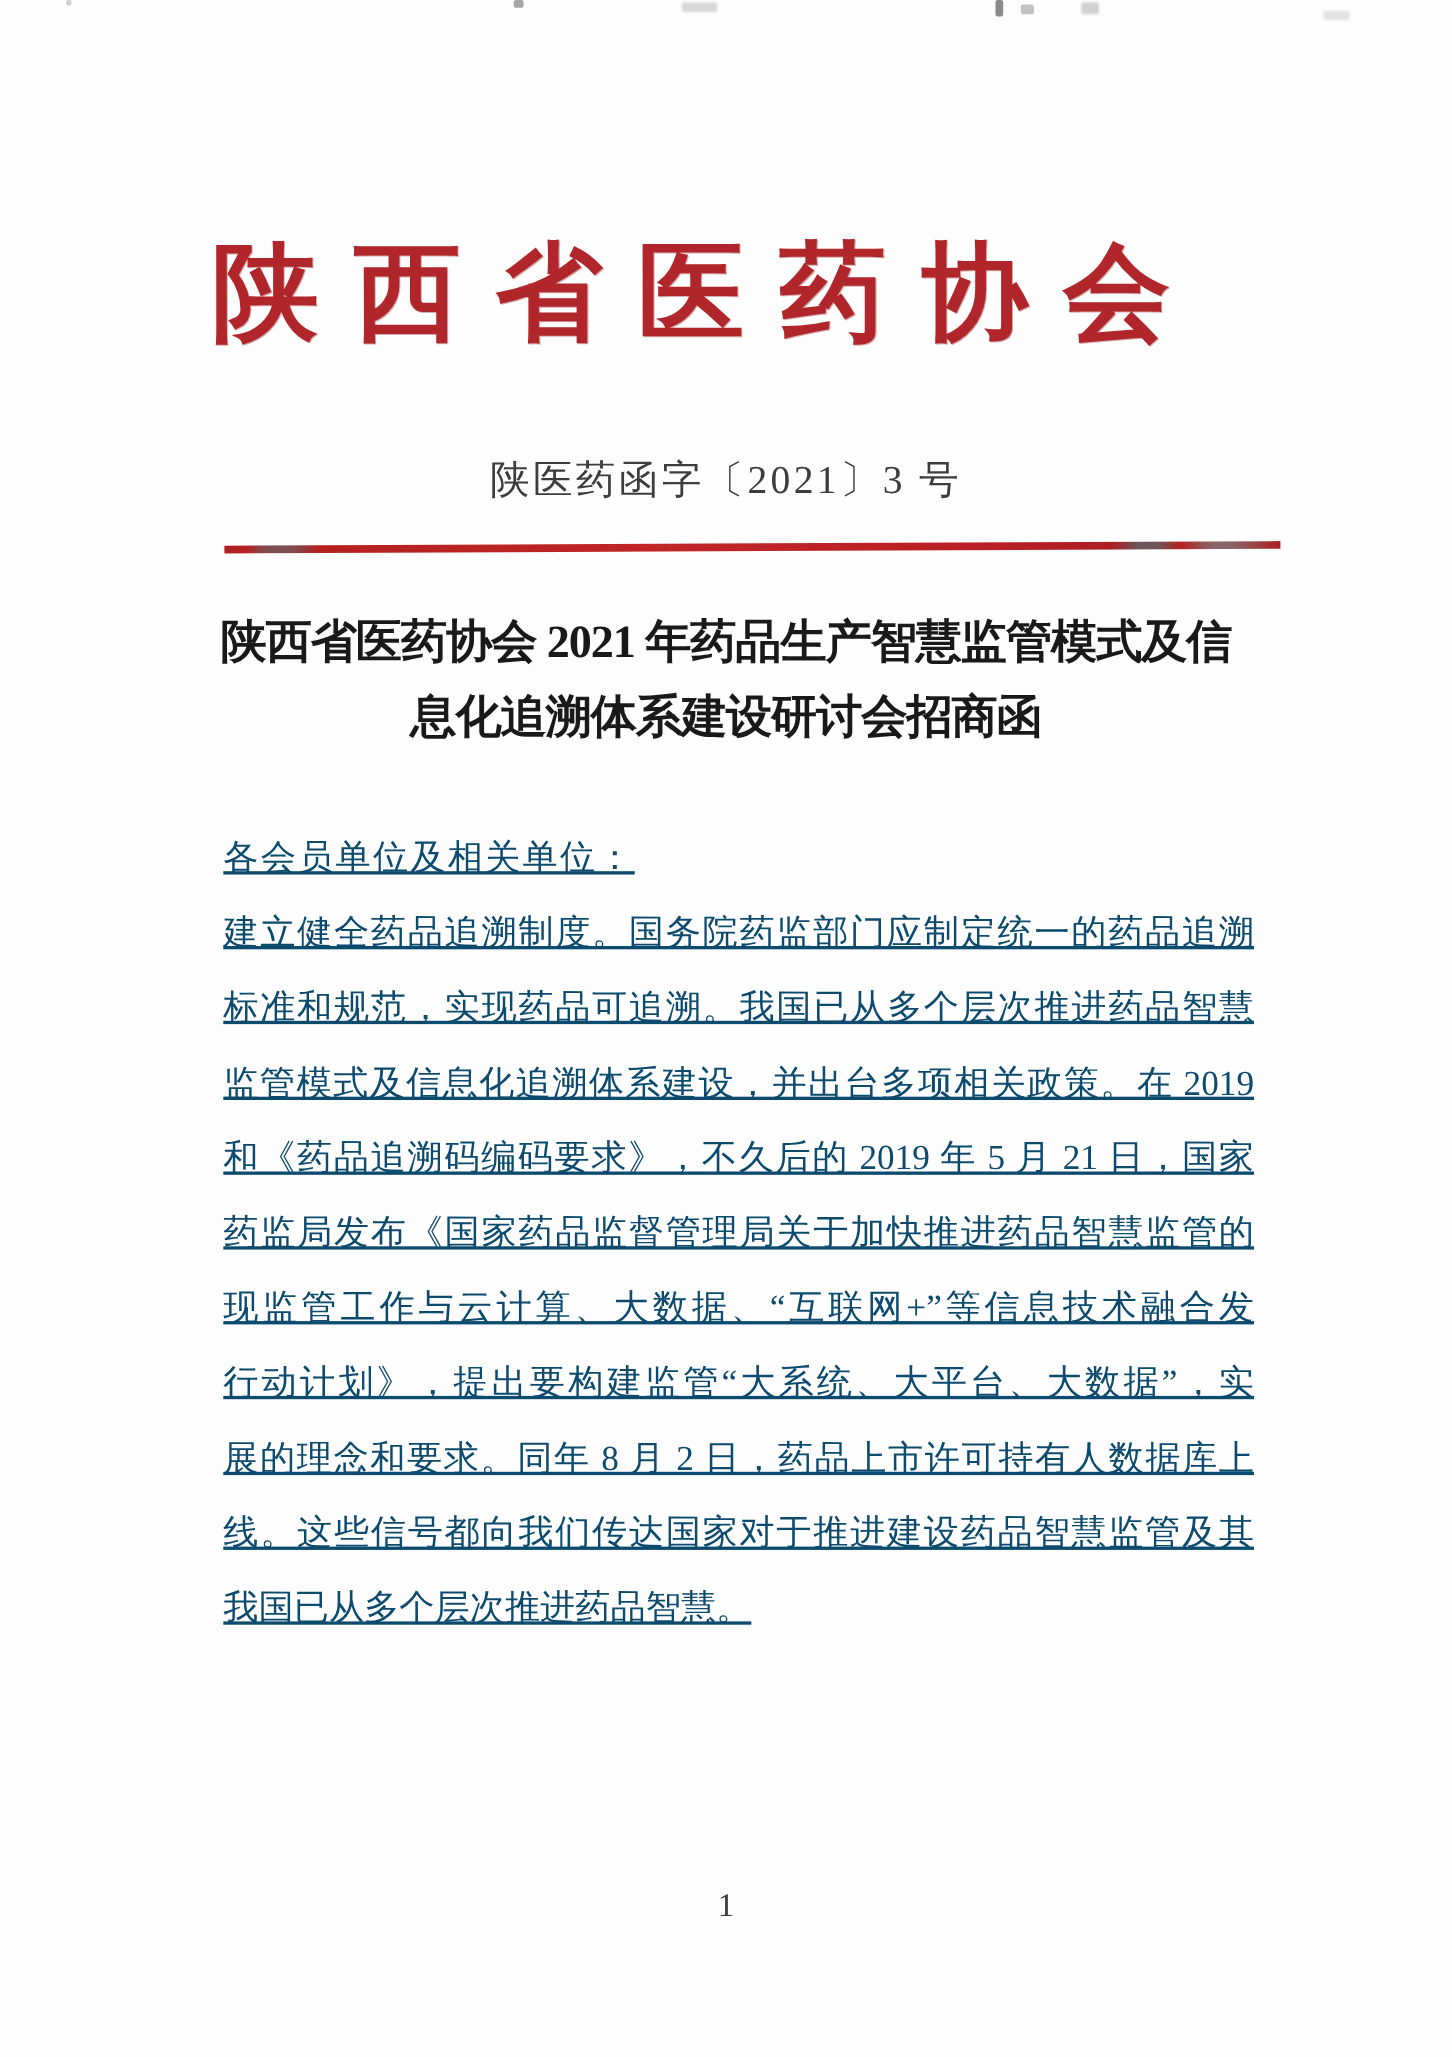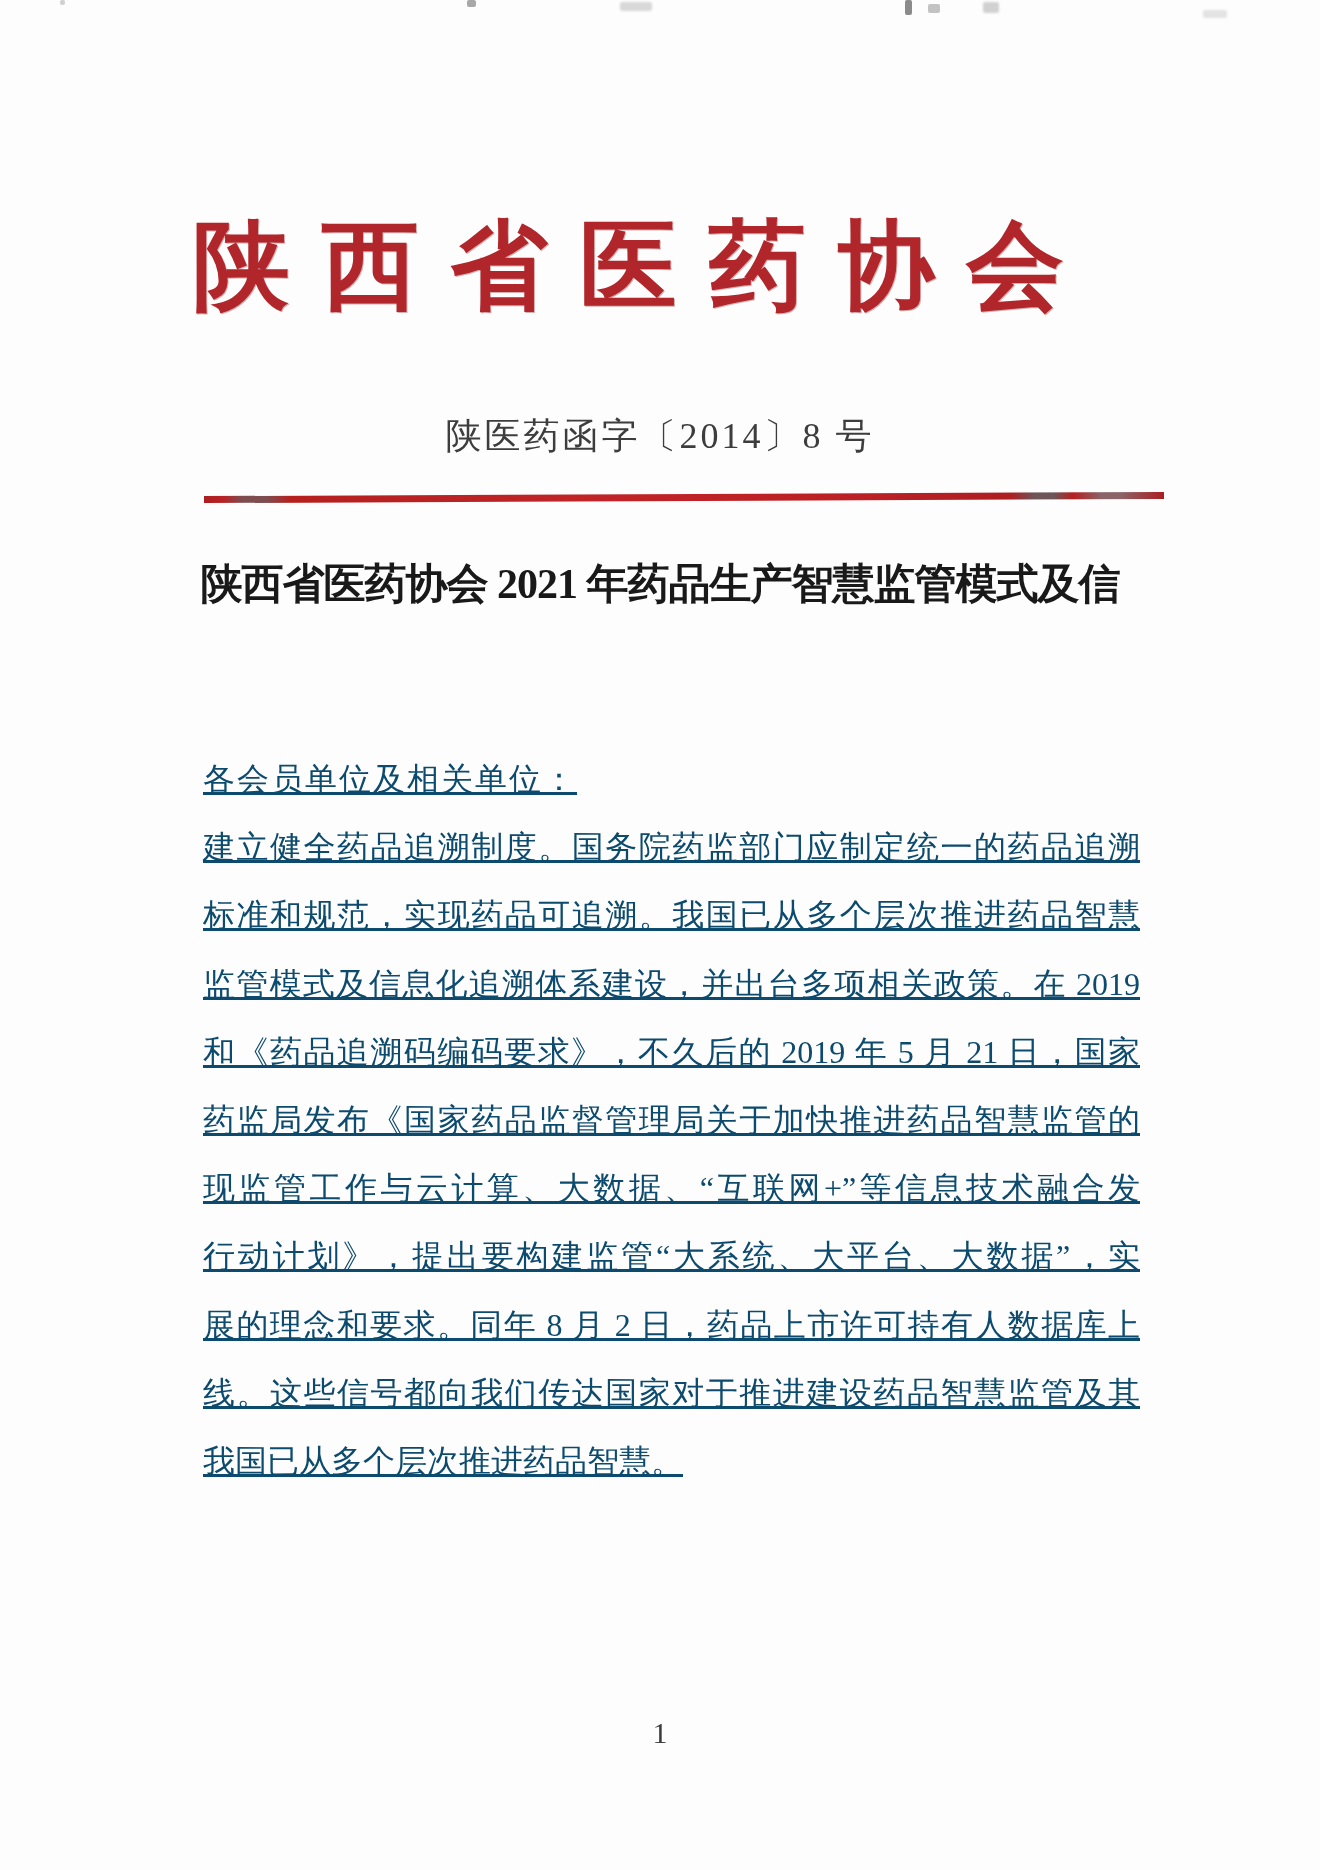--- a/index.html
+++ b/index.html
@@ -128,26 +128,27 @@
   <span class="noise n1"></span>
   <span class="noise n2"></span>
   <span class="noise n3"></span>
   <span class="noise n4"></span>
   <span class="noise n5"></span>
   <span class="noise n6"></span>
   <span class="noise n7"></span>
 
   <h1 class="org-name">陕西省医药协会</h1>
 
-  <div class="doc-number">陕医药函字〔2014〕8 号</div>
+  <div class="doc-number">陕医药函字〔2021〕3 号</div>
 
   <div class="red-rule"></div>
 
   <h2 class="doc-title">
     <span class="tl">陕西省医药协会 2021 年药品生产智慧监管模式及信</span>
+    <span class="tl">息化追溯体系建设研讨会招商函</span>
   </h2>
 
   <div class="body-text">
     <p class="salutation">各会员单位及相关单位：</p>
     <div class="body-line">建立健全药品追溯制度。国务院药监部门应制定统一的药品追溯</div>
     <div class="body-line">标准和规范，实现药品可追溯。我国已从多个层次推进药品智慧</div>
     <div class="body-line">监管模式及信息化追溯体系建设，并出台多项相关政策。在 2019</div>
     <div class="body-line">和《药品追溯码编码要求》，不久后的 2019 年 5 月 21 日，国家</div>
     <div class="body-line">药监局发布《国家药品监督管理局关于加快推进药品智慧监管的</div>
     <div class="body-line">现监管工作与云计算、大数据、“互联网+”等信息技术融合发</div>

